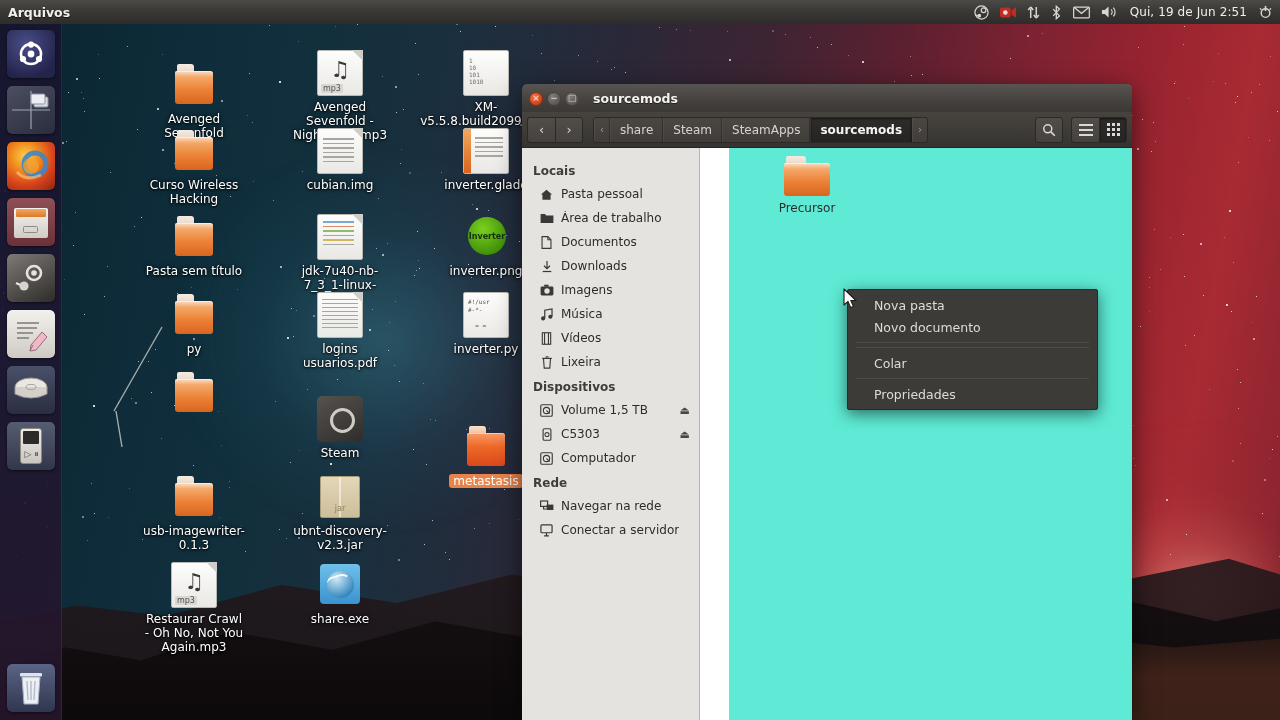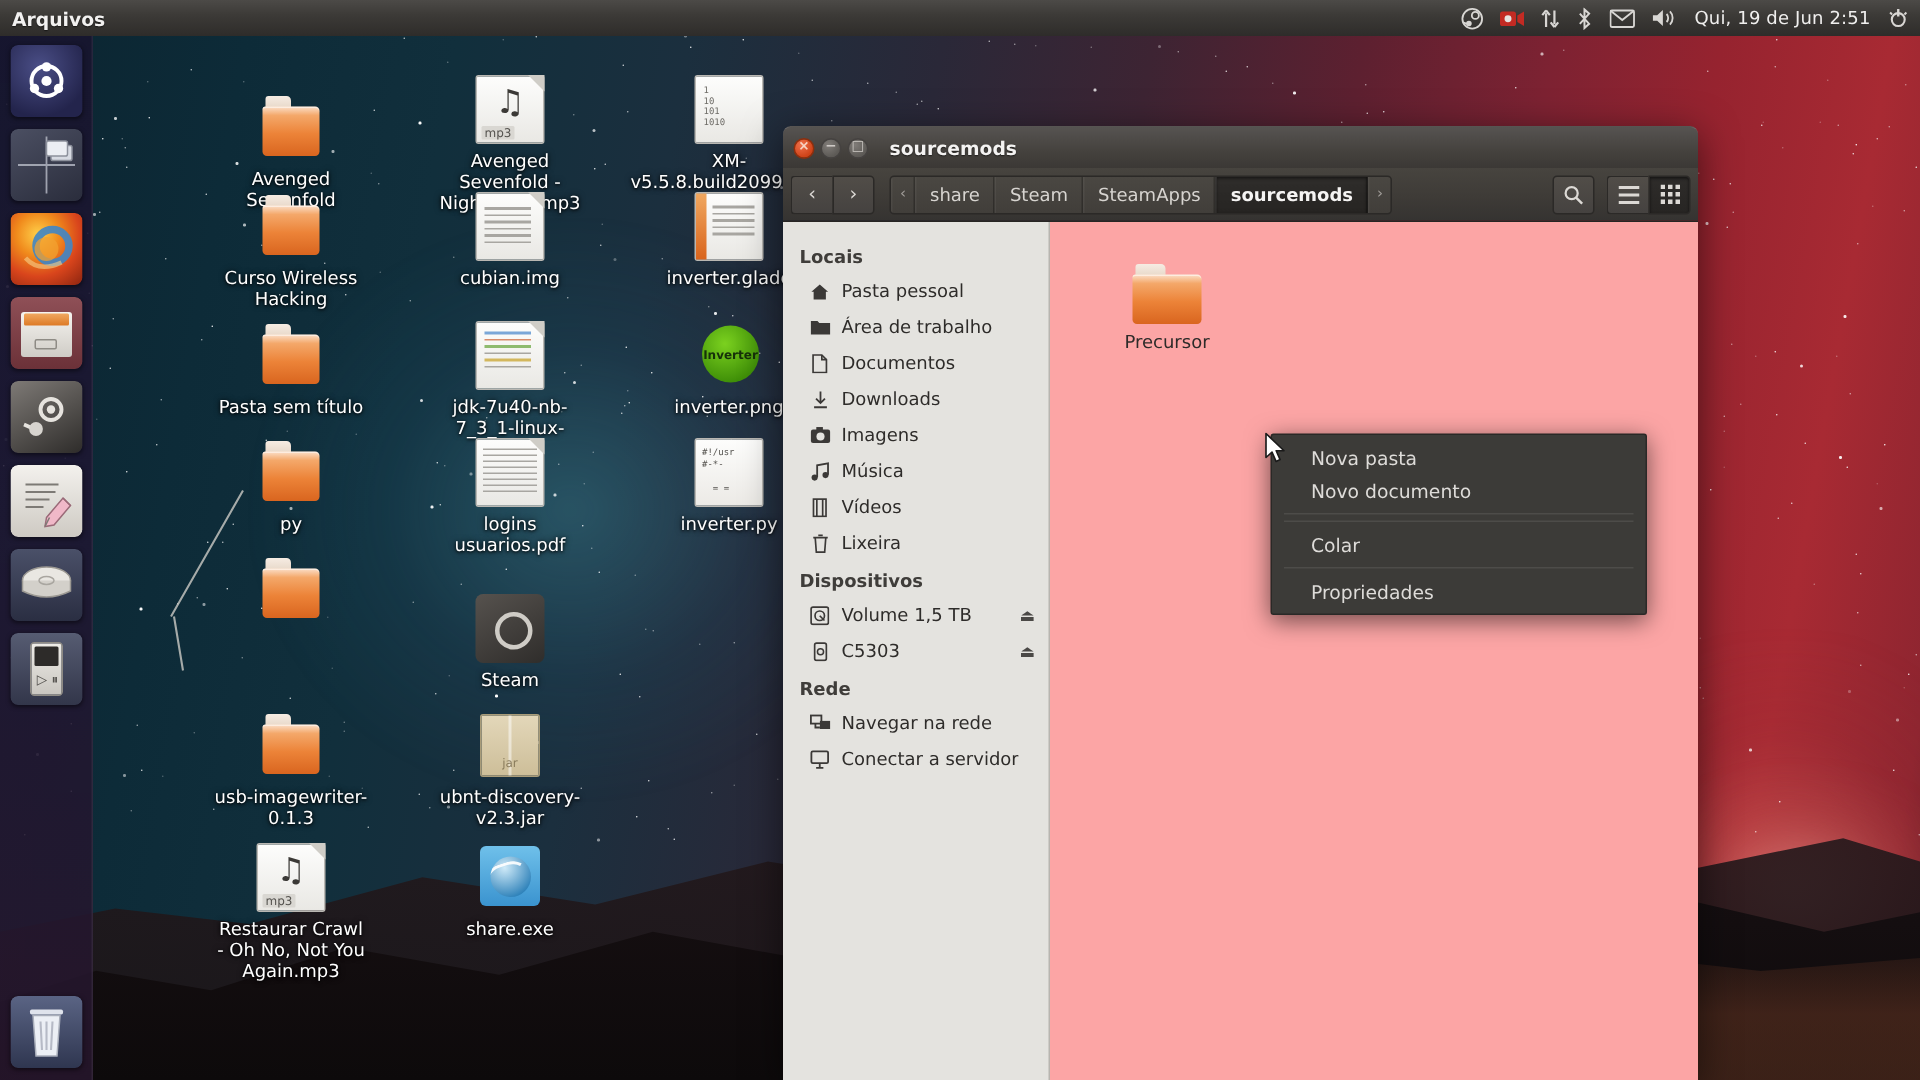--- a/index.html
+++ b/index.html
@@ -125,21 +125,21 @@
   #fm-body { flex:1; display:flex; background:#fff; min-height:0; }
   #fm-sidebar { width:178px; flex:0 0 178px; background:#e4e3df;
     border-right:1px solid #b7b5b0; padding-top:10px; overflow:hidden; }
   .side-head { font-size:12px; font-weight:bold; color:#3f3d3a; padding:6px 0 4px 11px; }
   .side-item { display:flex; align-items:center; height:24px; padding-left:16px;
     font-size:12px; color:#2e2c2a; }
   .side-item .si-icon { width:17px; display:flex; align-items:center; justify-content:center;
     margin-right:6px; color:#3b3937; font-size:12px; flex:0 0 17px; }
   .side-item .si-label { white-space:nowrap; overflow:hidden; text-overflow:ellipsis; }
   .side-item .eject { margin-left:auto; margin-right:9px; color:#4a4846; font-size:11px; }
-  #fm-content { flex:1; background:#fca5a5; position:relative; padding:28px 0 0 0; }
+  #fm-content { flex:1; background:#5eead4; position:relative; padding:8px 0 0 0;margin-left:29px; }
   .file-item { width:104px; display:flex; flex-direction:column; align-items:center;
     margin-left:26px; }
   .file-item .fname { font-size:12px; color:#2d2b29; margin-top:5px; text-align:center; }
 
   
   .folder { position:relative; }
   .folder .tab { position:absolute; left:2px; top:0; width:44%; height:22%;
     background:linear-gradient(180deg,#f6ece3,#e6d6c6); border-radius:2px 3px 0 0; }
   .folder .body { position:absolute; left:0; bottom:0; width:100%; height:82%;
     border-radius:2px 3px 3px 3px;
@@ -891,20 +891,29 @@
             <span class="body"></span>
           </div>
         </div>
       </div>
       <div class="dicon" style="left:226px;top:372px">
         <div class="glyph">
           <div class="steamicon"></div>
         </div>
         <div class="dlabel">Steam</div>
       </div>
+      <div class="dicon selected" style="left:372px;top:400px">
+        <div class="glyph">
+          <div class="folder selfolder" style="position:absolute;inset:2px 4px 4px 4px">
+            <span class="tab"></span>
+            <span class="body"></span>
+          </div>
+        </div>
+        <div class="dlabel">metastasis</div>
+      </div>
       <div class="dicon" style="left:80px;top:450px">
         <div class="glyph">
           <div class="folder" style="position:absolute;inset:2px 4px 4px 4px">
             <span class="tab"></span>
             <span class="body"></span>
           </div>
         </div>
         <div class="dlabel">usb-imagewriter-0.1.3</div>
       </div>
       <div class="dicon" style="left:226px;top:450px">
@@ -1229,20 +1238,30 @@
           <div class="side-item">
             <span class="si-icon">
               <svg width="10" height="13" viewBox="0 0 10 14">
                 <rect x="0.8" y="0.8" width="8.4" height="12.4" rx="1.4" fill="none" stroke="#3b3937" stroke-width="1.2"></rect>
                 <circle cx="5" cy="7" r="2.2" fill="none" stroke="#3b3937" stroke-width="1.1"></circle>
               </svg>
             </span>
             <span class="si-label">C5303</span>
             <span class="eject">⏏</span>
           </div>
+          <div class="side-item">
+            <span class="si-icon">
+              <svg width="13" height="13" viewBox="0 0 14 14">
+                <rect x="0.8" y="0.8" width="12.4" height="12.4" rx="1.4" fill="none" stroke="#3b3937" stroke-width="1.2"></rect>
+                <circle cx="7" cy="7" r="3.4" fill="none" stroke="#3b3937" stroke-width="1.2"></circle>
+                <path d="M7 7 L10.4 10.4" stroke="#3b3937" stroke-width="1.2"></path>
+              </svg>
+            </span>
+            <span class="si-label">Computador</span>
+          </div>
           <div class="side-head">Rede</div>
           <div class="side-item">
             <span class="si-icon">
               <svg width="14" height="12" viewBox="0 0 14 12">
                 <rect x="0.6" y="1" width="7" height="5.4" fill="none" stroke="#3b3937" stroke-width="1.2"></rect>
                 <rect x="6.6" y="4.6" width="6.8" height="5.4" fill="#3b3937"></rect>
                 <path d="M3.6 6.4 L3.6 9 L6.6 9" stroke="#3b3937" stroke-width="1.2" fill="none"></path>
               </svg>
             </span>
             <span class="si-label">Navegar na rede</span>

